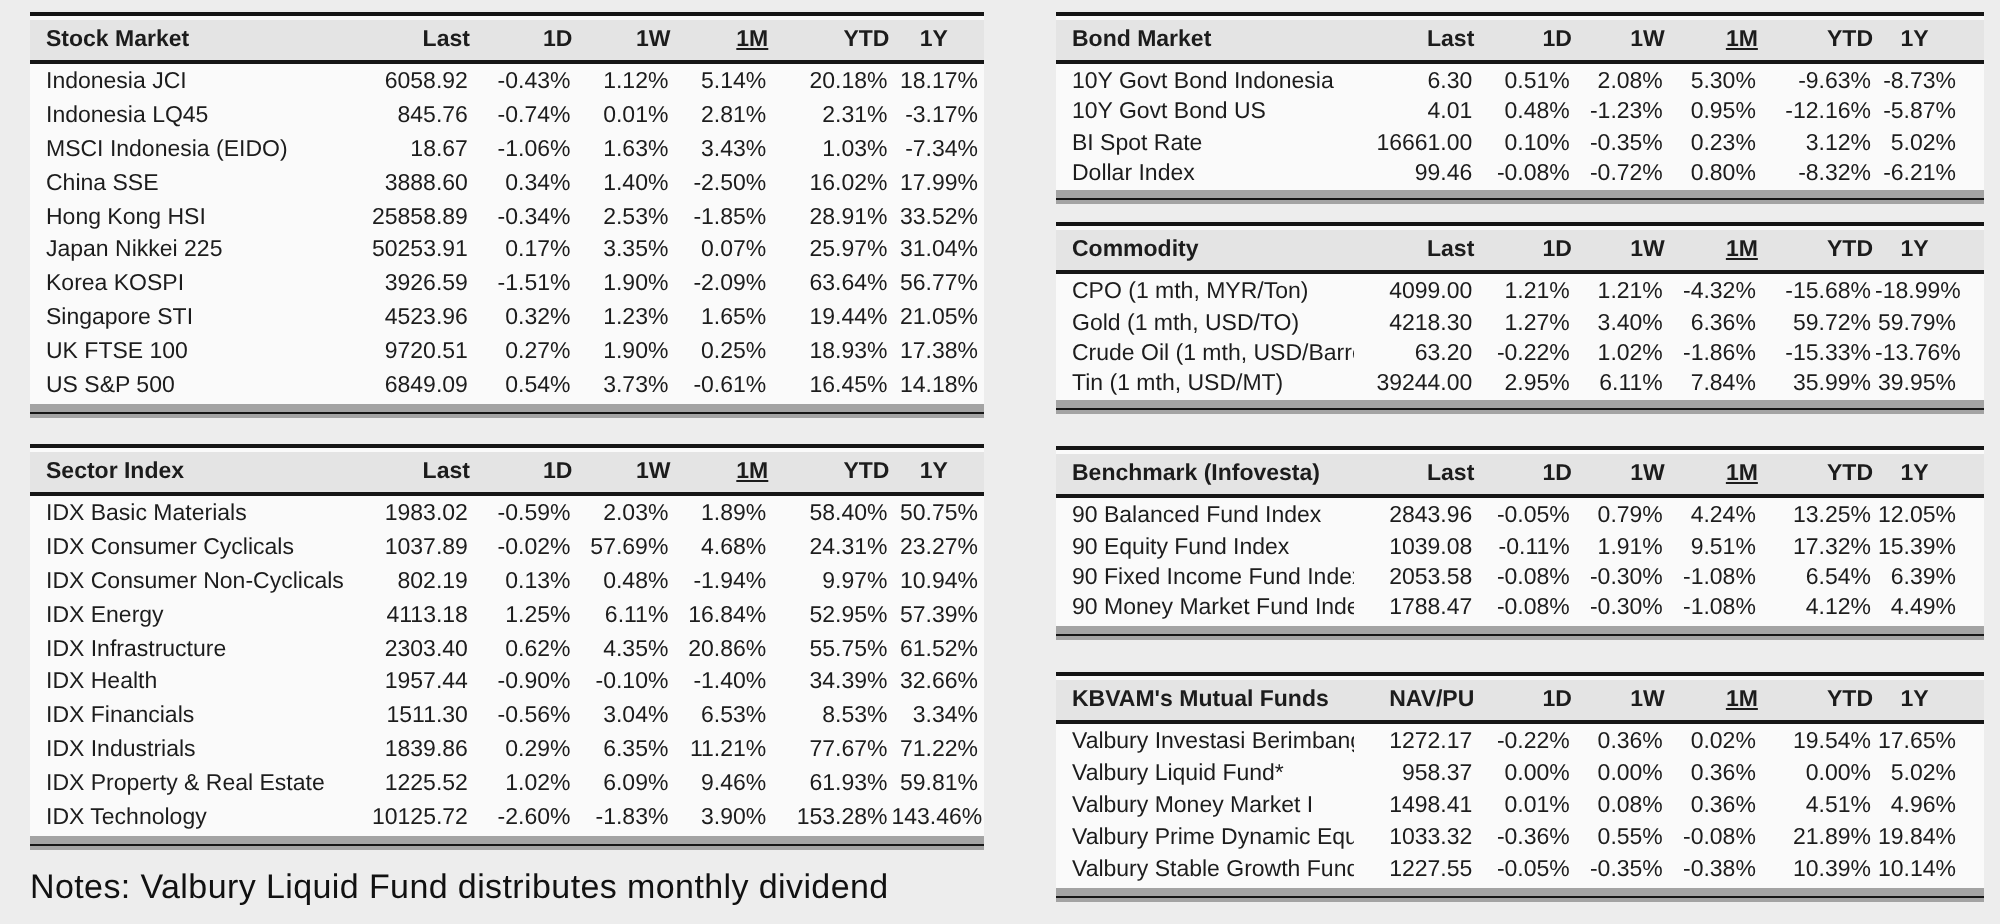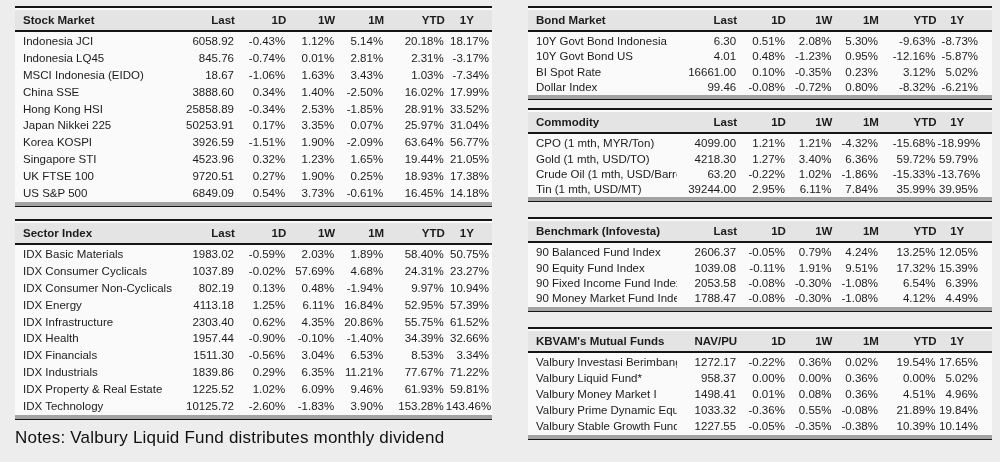--- a/index.html
+++ b/index.html
@@ -18,21 +18,21 @@
     gap: 36px;
   }
   .col { display: block; }
   .col.left  { width: 477px; }
   .col.right { width: 464px; }
 
   
   .tbl {
     position: relative;
     border-top: 2px solid #161616;
-    border-bottom: 4px solid #a3a3a3;
+    border-bottom: 7px solid #a3a3a3;
     background: #fafafa;
     padding-top: 2px;
     margin-bottom: 6px;
   }
   .tbl::after {
     content: "";
     position: absolute;
     left: 0; right: 0; bottom: -5px;
     height: 1px;
     background: #161616;
@@ -49,21 +49,21 @@
     font-weight: bold;
     border-bottom: 2px solid #161616;
     padding: 4px 0 4px 0;
     text-align: right;
     white-space: nowrap;
   }
   .fin-table th:nth-child(1) { width: 32%;  text-align: left; padding-left: 8px; }
   .fin-table th:nth-child(2) { width: 13.5%; }
   .fin-table th:nth-child(3) { width: 11%; }
   .fin-table th:nth-child(4) { width: 10.5%; }
-  .fin-table th:nth-child(5) { width: 10.5%; }
+  .fin-table th:nth-child(5) { width: 10.5%; text-decoration: underline; }
   .fin-table th:nth-child(6) { width: 13%; }
   .fin-table th:nth-child(7) { width: 9.5%; text-align: center; }
   .fin-table td {
     text-align: right;
     white-space: nowrap;
     overflow: hidden;
     line-height: 1.0;
   }
   .fin-table td:first-child { text-align: left; padding-left: 8px; }
   .fin-table tbody tr:first-child td { padding-top: 4px; }
@@ -429,21 +429,21 @@
               <th>1D</th>
               <th>1W</th>
               <th>1M</th>
               <th>YTD</th>
               <th>1Y</th>
             </tr>
           </thead>
           <tbody>
             <tr>
               <td>90 Balanced Fund Index</td>
-              <td>2606.37</td>
+              <td>2843.96</td>
               <td>-0.05%</td>
               <td>0.79%</td>
               <td>4.24%</td>
               <td>13.25%</td>
               <td>12.05%</td>
             </tr>
             <tr>
               <td>90 Equity Fund Index</td>
               <td>1039.08</td>
               <td>-0.11%</td>

